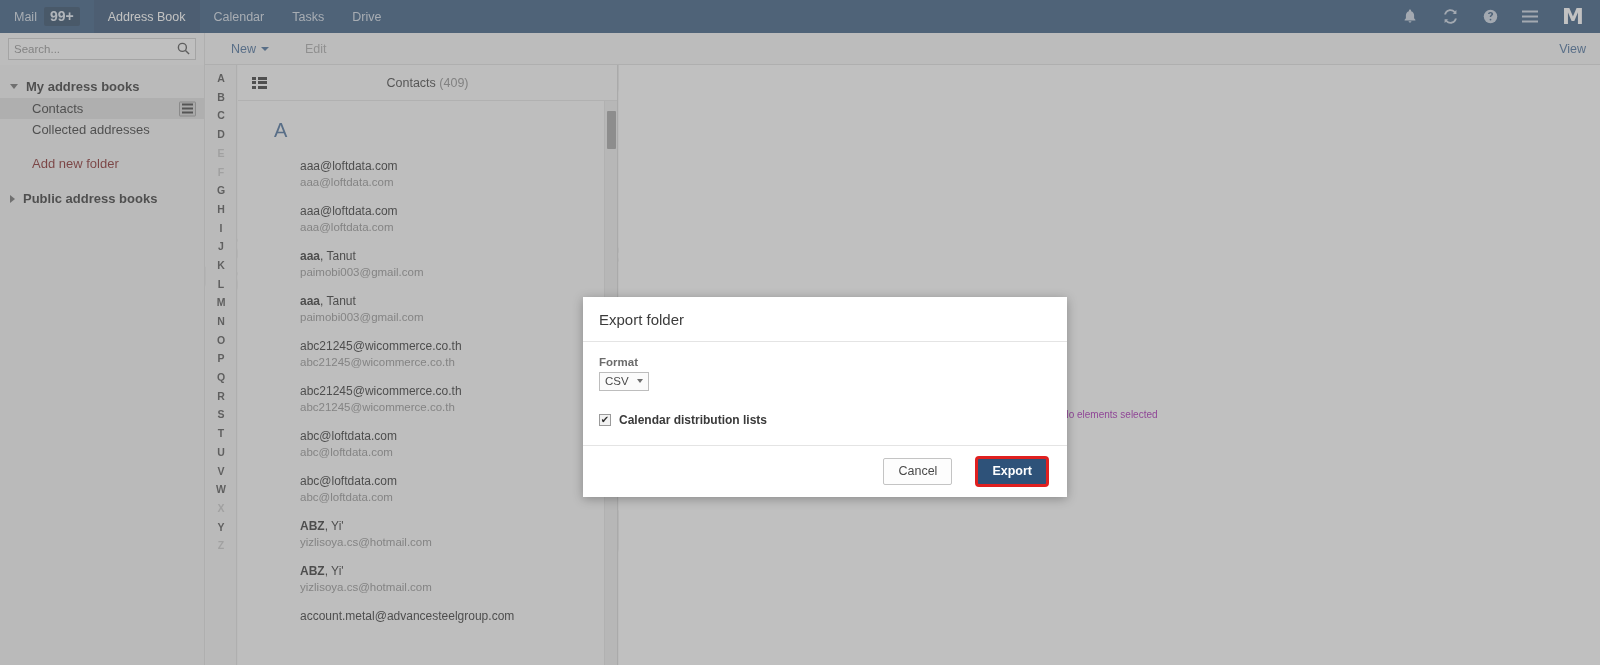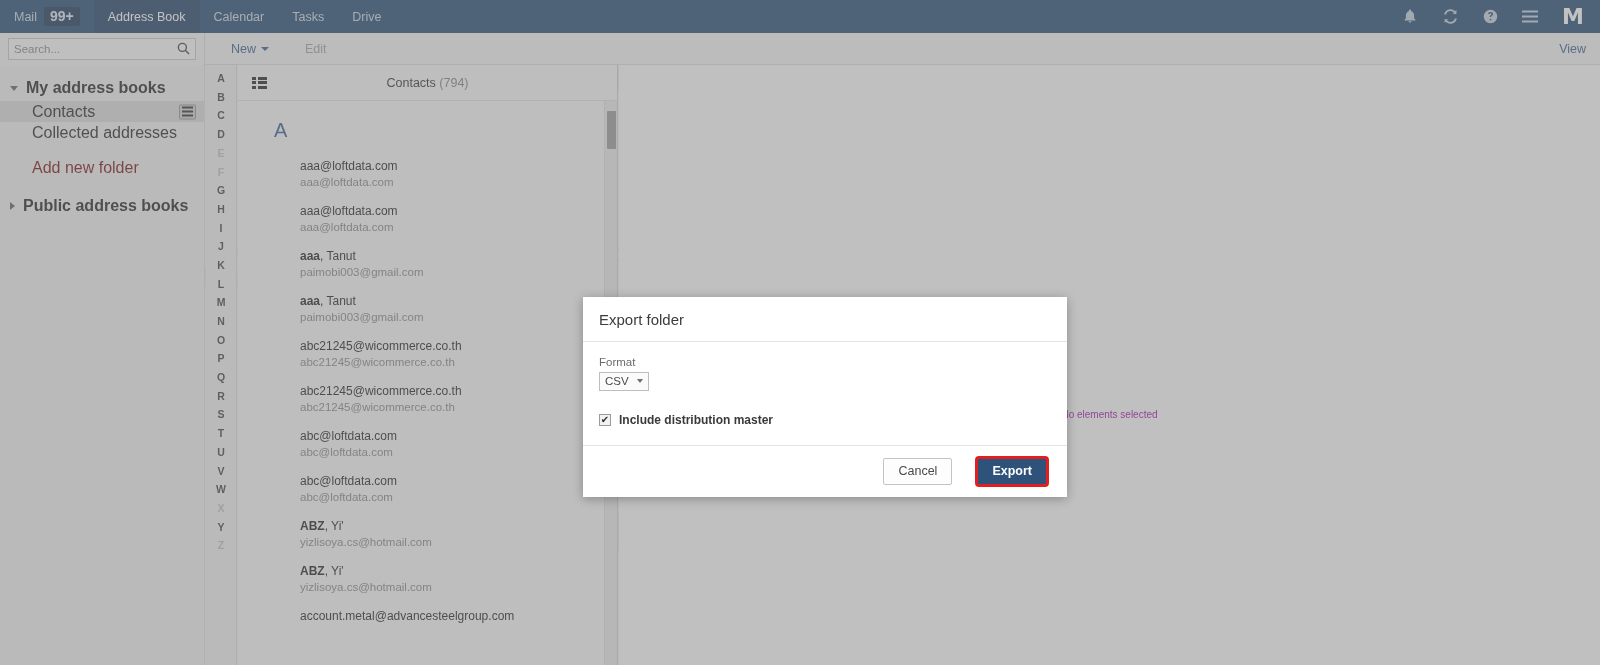--- a/index.html
+++ b/index.html
@@ -143,21 +143,21 @@
     cursor: pointer;
   }
 
   
   .sidebar {
     position: absolute; top: 65px; left: 0; bottom: 0; width: 205px;
     background: #f0f0f0;
     border-right: 1px solid #dcdcdc;
     z-index: 3;
     padding-top: 10px;
-    font-size: 16px;
+    font-size: 13px;
   }
   .sb-group {
     display: flex; align-items: center; gap: 6px;
     padding: 4px 8px 4px 6px;
     font-weight: 700; color: #2f2f2f;
     cursor: pointer;
   }
   .tri {
     width: 0; height: 0; margin: 0 2px 0 4px;
   }
@@ -317,20 +317,21 @@
   }
   .modal-head {
     padding: 14px 16px 13px;
     border-bottom: 1px solid #e4e4e4;
   }
   .modal-title { font-size: 15px; color: #3c3c3c; font-weight: 400; }
   .modal-body { padding: 14px 16px 18px; }
   .field-label {
     font-size: 11.5px; color: #6b6b6b;
     margin-bottom: 4px;
+    font-weight: bold;
   }
   .select-box {
     display: inline-flex; align-items: center; justify-content: space-between;
     min-width: 47px;
     border: 1px solid #bdbdbd;
     background: #fbfbfb;
     padding: 2px 5px 3px;
     font-size: 11.5px; color: #4a4a4a;
     cursor: pointer;
     gap: 8px;
@@ -553,21 +554,21 @@
       <span class="grid-ico">
         <i></i>
           <i></i>
           <i></i>
           <i></i>
           <i></i>
           <i></i>
       </span>
       <div class="list-title">
         <span>Contacts</span>
-        <span class="cnt">(794)</span>
+        <span class="cnt">(409)</span>
       </div>
     </div>
 
     <div class="list-body">
       <div class="letter-hdr">A</div>
       <div id="contact-rows">
           <div class="contact-row">
             <div class="contact-name">aaa@loftdata.com</div>
             <div class="contact-mail">aaa@loftdata.com</div>
           </div>
@@ -635,21 +636,21 @@
     <div class="field-label">Format</div>
     <div class="select-box">
       <span>CSV</span>
       <span class="caret"></span>
     </div>
 
     <div class="check-row">
       <span class="chk">
         <span>✔</span>
       </span>
-      <span class="check-label">Include distribution master</span>
+      <span class="check-label">Calendar distribution lists</span>
     </div>
   </div>
 
   <div class="modal-foot">
     <button class="btn">Cancel</button>
     <button class="btn btn-primary">Export</button>
   </div>
 </div>
 
 </body></html>

